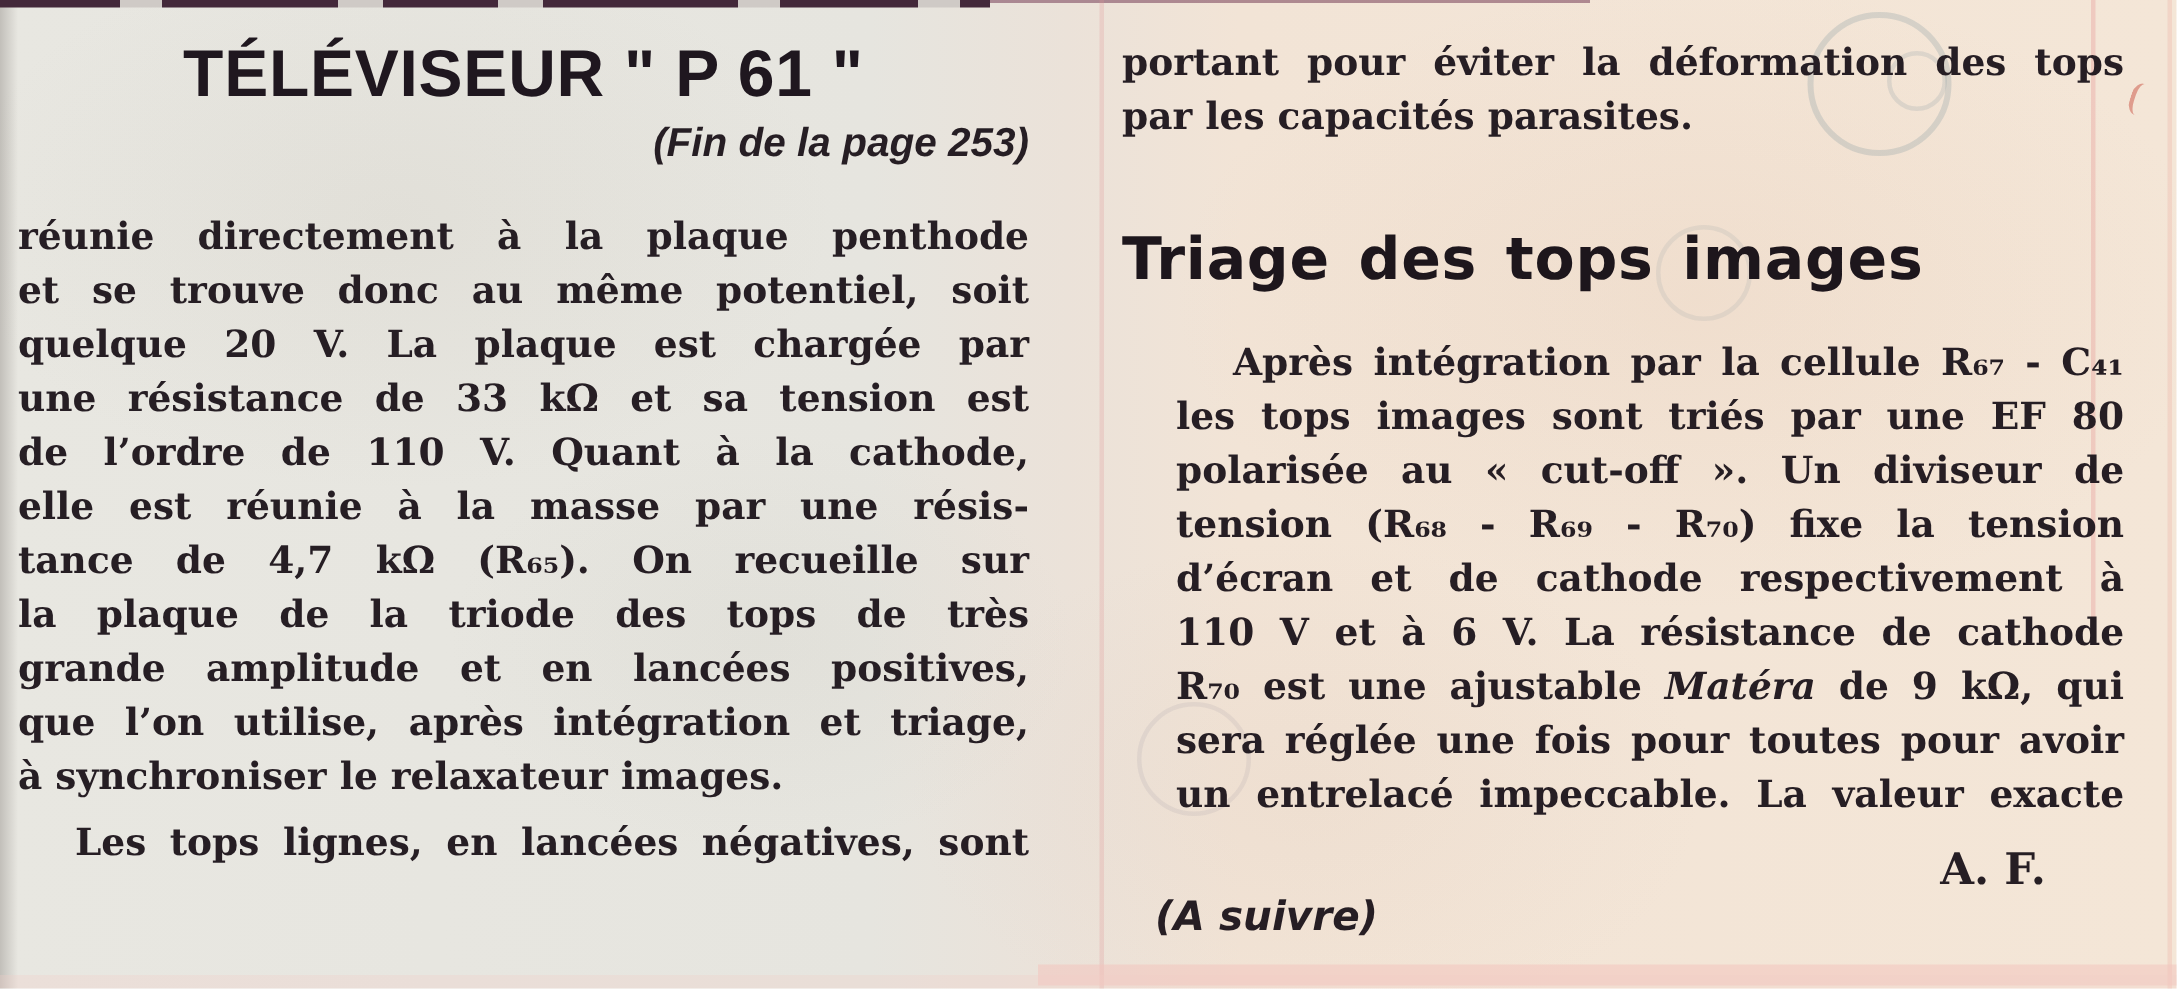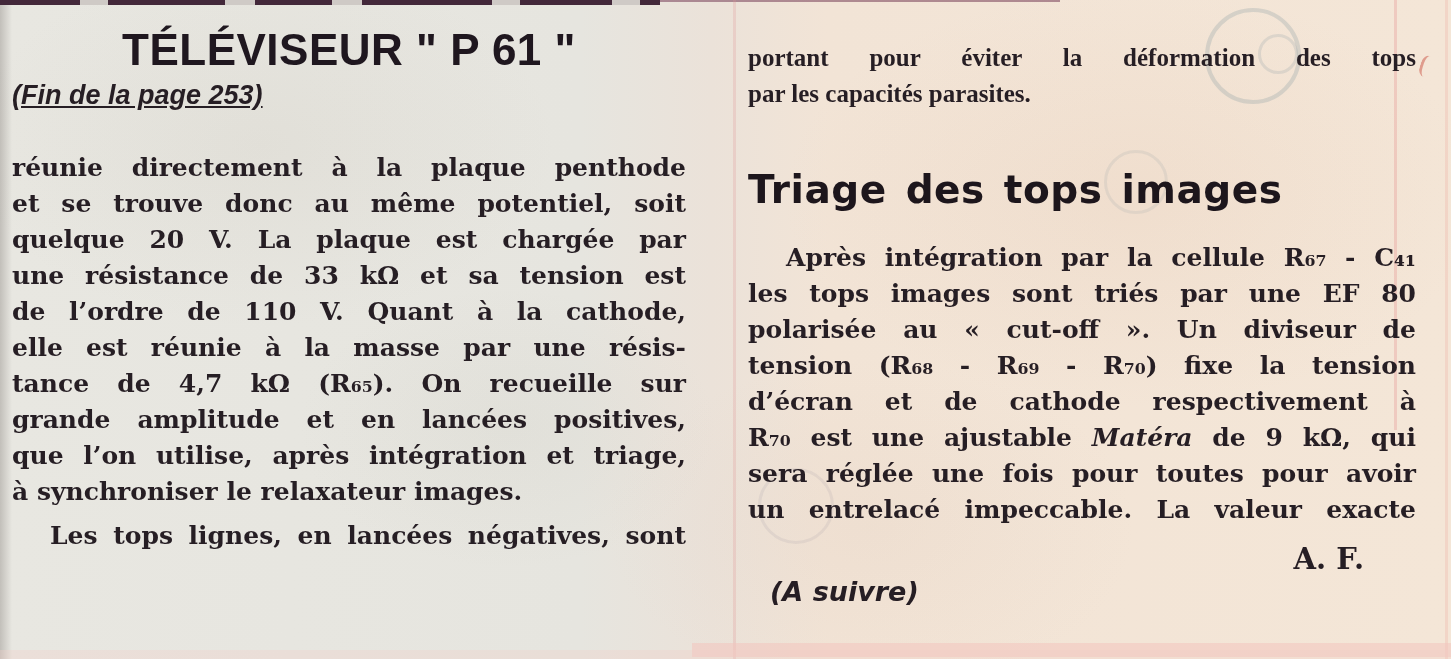--- a/index.html
+++ b/index.html
@@ -36,34 +36,34 @@
   .g3{left:1104px;top:150px;width:58px;height:58px;border:3px solid rgba(140,158,162,.16);}
   .g4{left:758px;top:468px;width:70px;height:70px;border:3px solid rgba(152,140,158,.14);}
   .speck{position:absolute;left:1420px;top:56px;width:14px;height:22px;
     border-left:3px solid rgba(198,66,52,.45);transform:rotate(18deg);border-radius:40%;}
   
   .col{position:absolute;top:0;height:659px;color:#261e24;}
   .col-left{left:12px;width:674px;}
   .col-right{left:748px;width:668px;}
   h1.title{margin:26px 0 0;text-align:center;
     font:700 44px/48px "Liberation Sans",sans-serif;letter-spacing:.5px;color:#1f171f;}
-  .subtitle{margin-top:6px;text-align:left;
-    font:italic 700 27px/30px "Liberation Sans",sans-serif;text-decoration:underline;}
+  .subtitle{margin-top:6px;text-align:right;
+    font:italic 700 27px/30px "Liberation Sans",sans-serif;}
   .para{margin:0;}
-  .pm1{margin-top:40px;}
+  .pm1{margin-top:30px;}
   .pm2{margin-top:8px;}
   .tl{font-weight:700;font-size:25px;line-height:36px;
     text-align:justify;text-align-last:justify;}
   .tl.last{text-align-last:left;}
   .tl.indent{padding-left:38px;}
   .it{font-style:italic;}
-  .cont{margin-top:40px;font-family:Liberation Serif, serif;}
+  .cont{margin-top:24px;}
   h2.heading{margin:56px 0 0;font:700 39px/44px "DejaVu Sans","Liberation Sans",sans-serif;
     letter-spacing:.5px;word-spacing:5px;color:#1d161c;}
-  .pm3{margin-top:28px;}
+  .pm3{margin-top:28px;margin-left:36px;}
   .signature{margin-top:14px;padding-right:52px;text-align:right;
     font:700 29px/34px "DejaVu Serif",serif;}
   .footer-note{padding-left:22px;
     font:italic 700 27px/32px "DejaVu Sans","Liberation Sans",sans-serif;}
 </style>
 </head>
 <body>
 
 <div class="page">
   <div class="mottle"></div>
@@ -86,20 +86,21 @@
     <div class="subtitle">(Fin de la page 253)</div>
 
     <div class="para pm1">
       <div class="tl">réunie directement à la plaque penthode</div>
       <div class="tl">et se trouve donc au même potentiel, soit</div>
       <div class="tl">quelque 20 V. La plaque est chargée par</div>
       <div class="tl">une résistance de 33 kΩ et sa tension est</div>
       <div class="tl">de l’ordre de 110 V. Quant à la cathode,</div>
       <div class="tl">elle est réunie à la masse par une résis-</div>
       <div class="tl">tance de 4,7 kΩ (R₆₅). On recueille sur</div>
+      <div class="tl">la plaque de la triode des tops de très</div>
       <div class="tl">grande amplitude et en lancées positives,</div>
       <div class="tl">que l’on utilise, après intégration et triage,</div>
       <div class="tl last">à synchroniser le relaxateur images.</div>
     </div>
 
     <div class="para pm2">
       <div class="tl indent">Les tops lignes, en lancées négatives, sont</div>
     </div>
   </div>
 
@@ -110,20 +111,21 @@
     </div>
 
     <h2 class="heading">Triage des tops images</h2>
 
     <div class="para pm3">
       <div class="tl indent">Après intégration par la cellule R₆₇ - C₄₁</div>
       <div class="tl">les tops images sont triés par une EF 80</div>
       <div class="tl">polarisée au « cut-off ». Un diviseur de</div>
       <div class="tl">tension (R₆₈ - R₆₉ - R₇₀) fixe la tension</div>
       <div class="tl">d’écran et de cathode respectivement à</div>
+      <div class="tl">110 V et à 6 V. La résistance de cathode</div>
       <div class="tl"><span>R₇₀ est une ajustable </span><span class="it">Matéra</span><span> de 9 kΩ, qui</span></div>
       <div class="tl">sera réglée une fois pour toutes pour avoir</div>
       <div class="tl">un entrelacé impeccable. La valeur exacte</div>
     </div>
 
     <div class="signature">A. F.</div>
     <div class="footer-note">(A suivre)</div>
   </div>
 </div>
 

